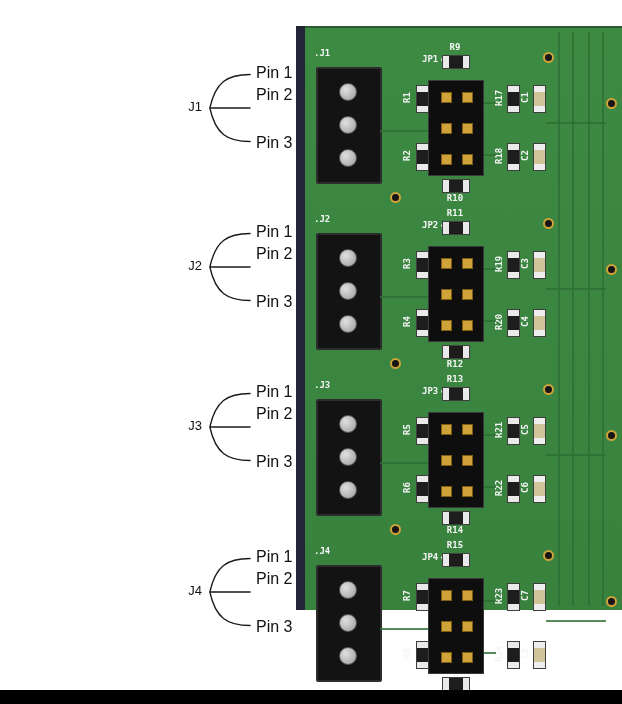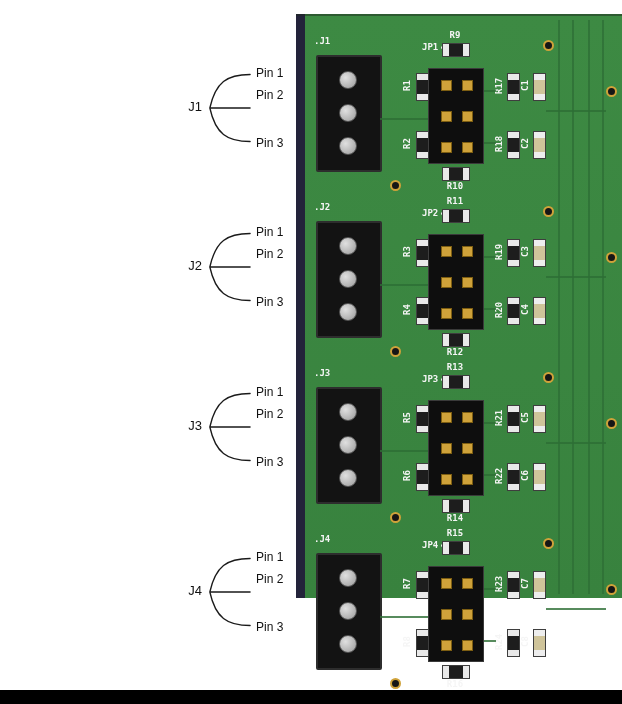--- a/index.html
+++ b/index.html
@@ -7,25 +7,25 @@
   .canvas{position:relative;width:622px;height:704px;overflow:hidden;background:var(--figure-bg,#fff);}
 
   
   .callout-group{position:absolute;left:168px;width:130px;height:92px;}
   .g0{top:63px}.g1{top:222px}.g2{top:382px}.g3{top:547px}
   .j-label{position:absolute;left:0;top:34px;width:34px;height:20px;line-height:20px;
            text-align:right;font-size:13px;color:#111;}
   .brace{position:absolute;left:38px;top:0;width:46px;height:90px;}
   .brace path{fill:none;stroke:#1a1a1a;stroke-width:1.4;stroke-linecap:round;}
   .pin-labels{position:absolute;left:88px;top:0;width:42px;height:92px;}
-  .pin{position:absolute;left:0;height:20px;line-height:20px;font-size:12px;color:#111;white-space:nowrap;}
+  .pin{position:absolute;left:0;height:20px;line-height:20px;font-size:16px;color:#111;white-space:nowrap;}
   .p0{top:0}.p1{top:22px}.p2{top:70px}
 
   
-  .pcb{position:absolute;left:296px;top:14px;width:326px;height:584px;
+  .pcb{position:absolute;left:296px;top:26px;width:326px;height:584px;
        background:linear-gradient(180deg,var(--base,#3d8a43),#38823e);
        --t:var(--trace,#2d6e35);}
   .pcb-edge{position:absolute;left:0;top:0;width:9px;height:100%;background:var(--edge,#23233a);}
   .pcb-topline{position:absolute;left:0;top:0;width:100%;height:2px;background:#1e2a1f;opacity:.5;}
   .trace-v{position:absolute;top:6px;bottom:4px;width:2px;background:var(--t);opacity:.75;}
   .tv1{left:262px}.tv2{left:276px}.tv3{left:292px}.tv4{left:306px}
 
   .pcb-section{position:absolute;left:0;width:326px;height:166px;}
   .s0{top:16px}.s1{top:182px}.s2{top:348px}.s3{top:514px}
 

